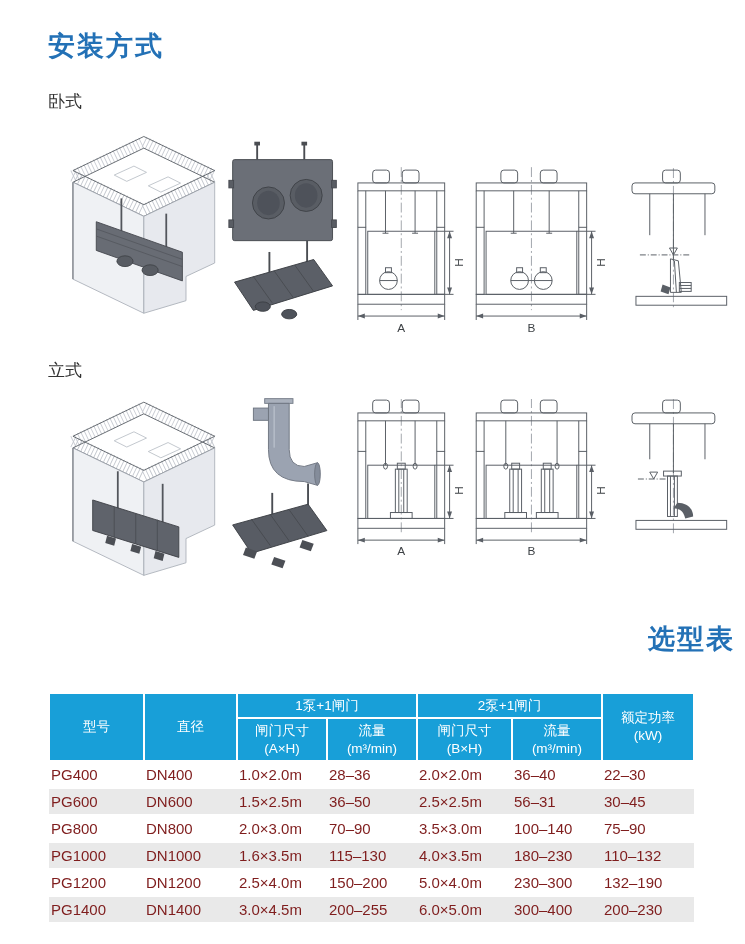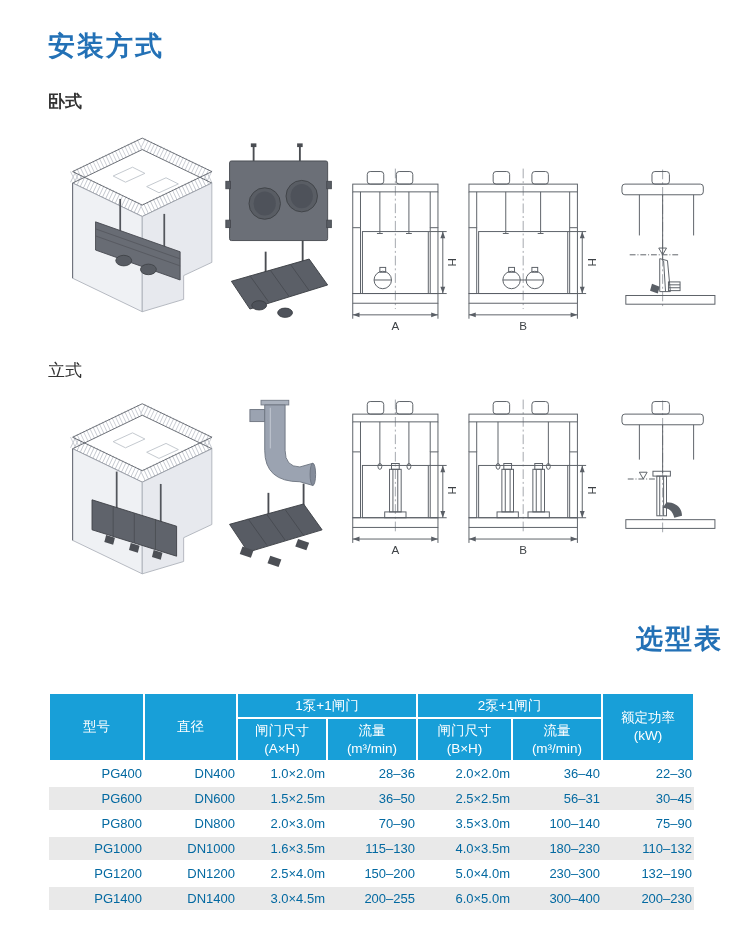--- a/index.html
+++ b/index.html
@@ -1,30 +1,30 @@
 <!DOCTYPE html>
 <html><head>
 <meta charset="utf-8">
 <style>
   html,body{margin:0;padding:0;background:#fff;}
   body{width:745px;height:944px;font-family:"Liberation Sans",sans-serif;overflow:hidden;}
-  .page{box-sizing:border-box;width:745px;height:836px;padding:30px 22px 0 48px;position:relative;}
+  .page{box-sizing:border-box;width:745px;height:836px;padding:30px 10px 0 48px;position:relative;}
   .big-title{color:#2371b6;font-size:27px;font-weight:bold;letter-spacing:2px;margin:0;line-height:1.2;}
   .sub-label{font-size:17px;color:#333;margin:0;line-height:1.2;}
-  .lbl-h{margin-top:30px;font-weight:bold;}
+  .lbl-h{margin-top:30px;}
   .lbl-v{margin-top:24px;}
   .band{display:flex;align-items:flex-start;}
   .band-h{margin-top:6px;margin-left:7px;}
   .band-v{margin-top:4px;margin-left:7px;}
   .fig{display:block;}
   .sel-title{margin-top:26px;text-align:right;}
   table.sel{border-collapse:collapse;width:645px;margin-top:36px;table-layout:fixed;}
   table.sel th{background:#189fd8;color:#fff;font-weight:normal;border:2px solid #fff;
     font-size:13.5px;line-height:1.3;padding:3px 2px;text-align:center;}
-  table.sel td{font-size:13px;color:#0369a1;text-align:right;padding:4px 2px;
+  table.sel td{font-size:15px;color:#7f1d1d;text-align:left;padding:4px 2px;
     border-top:2px solid #fff;border-bottom:2px solid #fff;}
   table.sel tbody tr:nth-child(even){background:#e9e9e9;}
   
   .ln{stroke:#5a5f66;stroke-width:1;fill:none;}
   .cl{stroke:#8a8f96;stroke-width:0.8;fill:none;stroke-dasharray:10 3 2 3;}
   .dim{stroke:#5a5f66;stroke-width:1;fill:none;}
   .dimtxt{font-size:12px;fill:#3e4246;font-family:"Liberation Sans",sans-serif;}
   .arr{fill:#5a5f66;stroke:none;}
 </style>
 </head>

